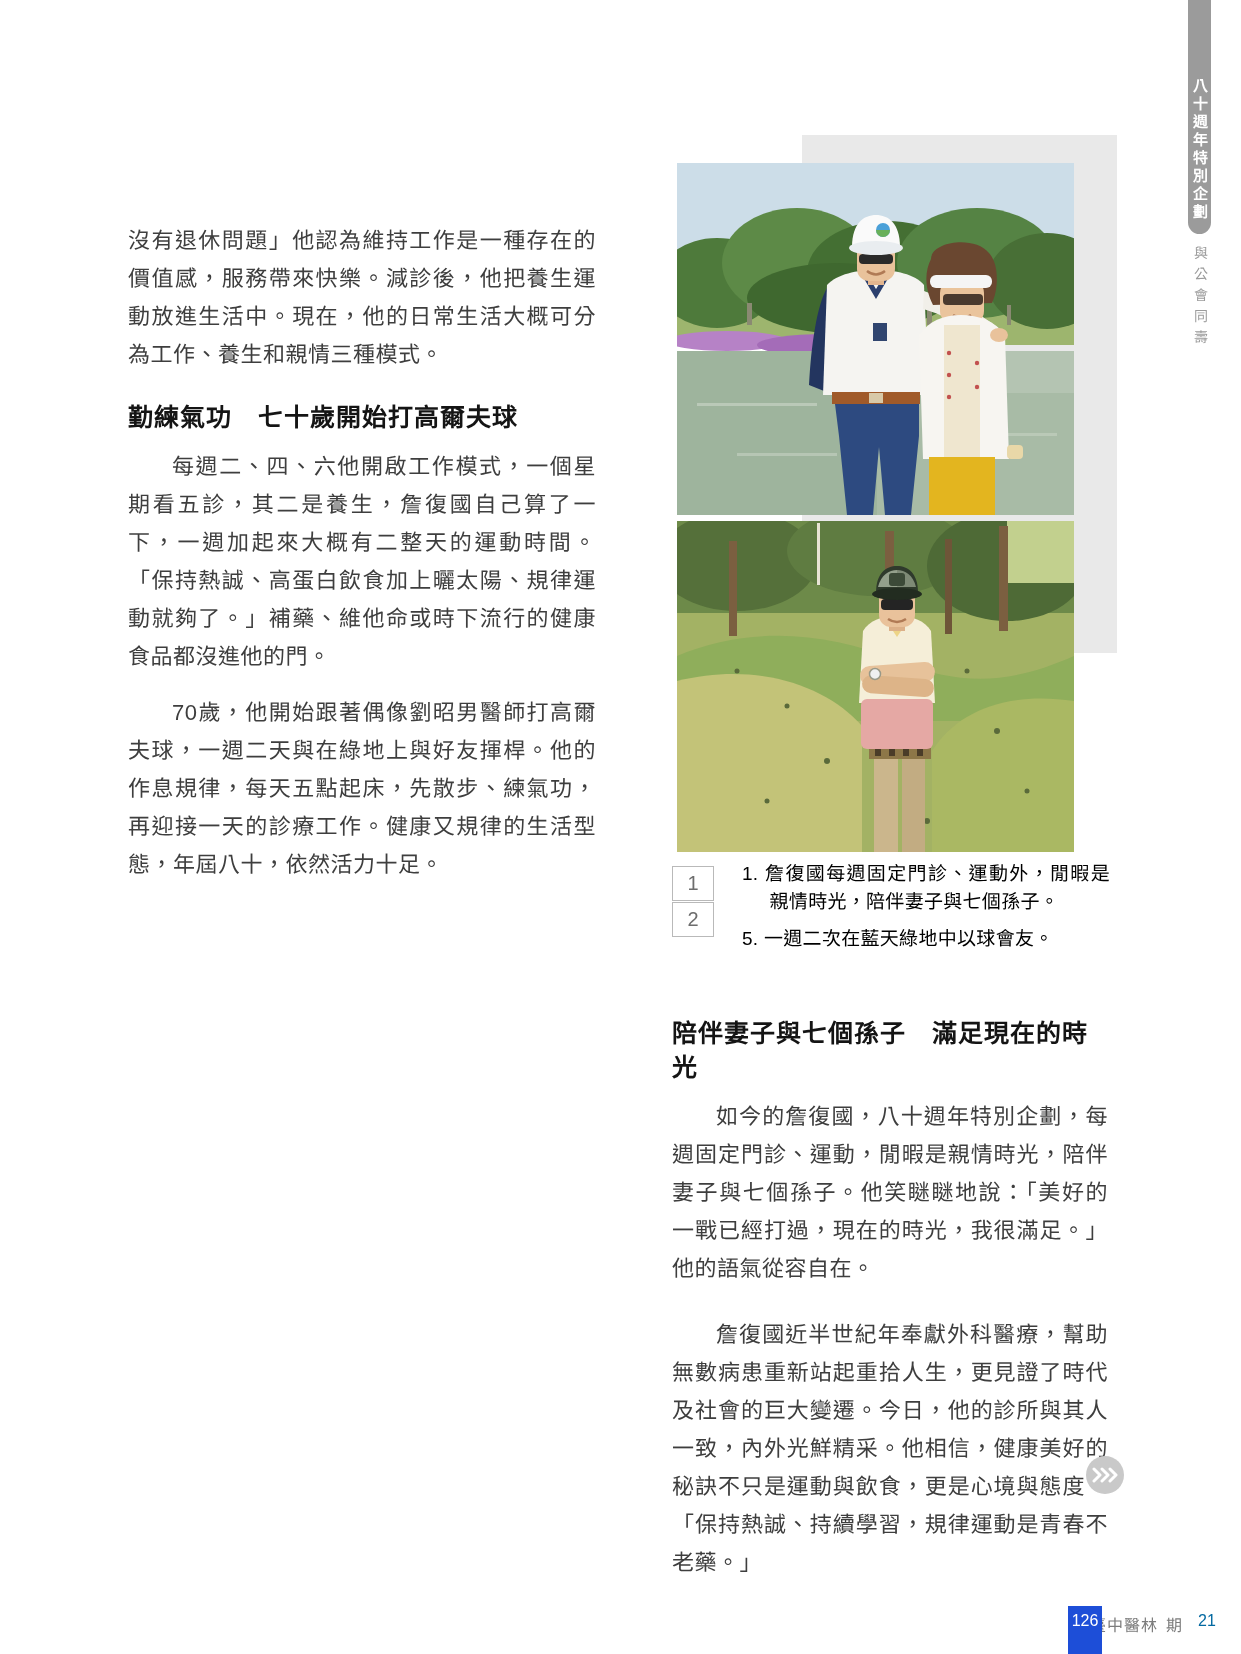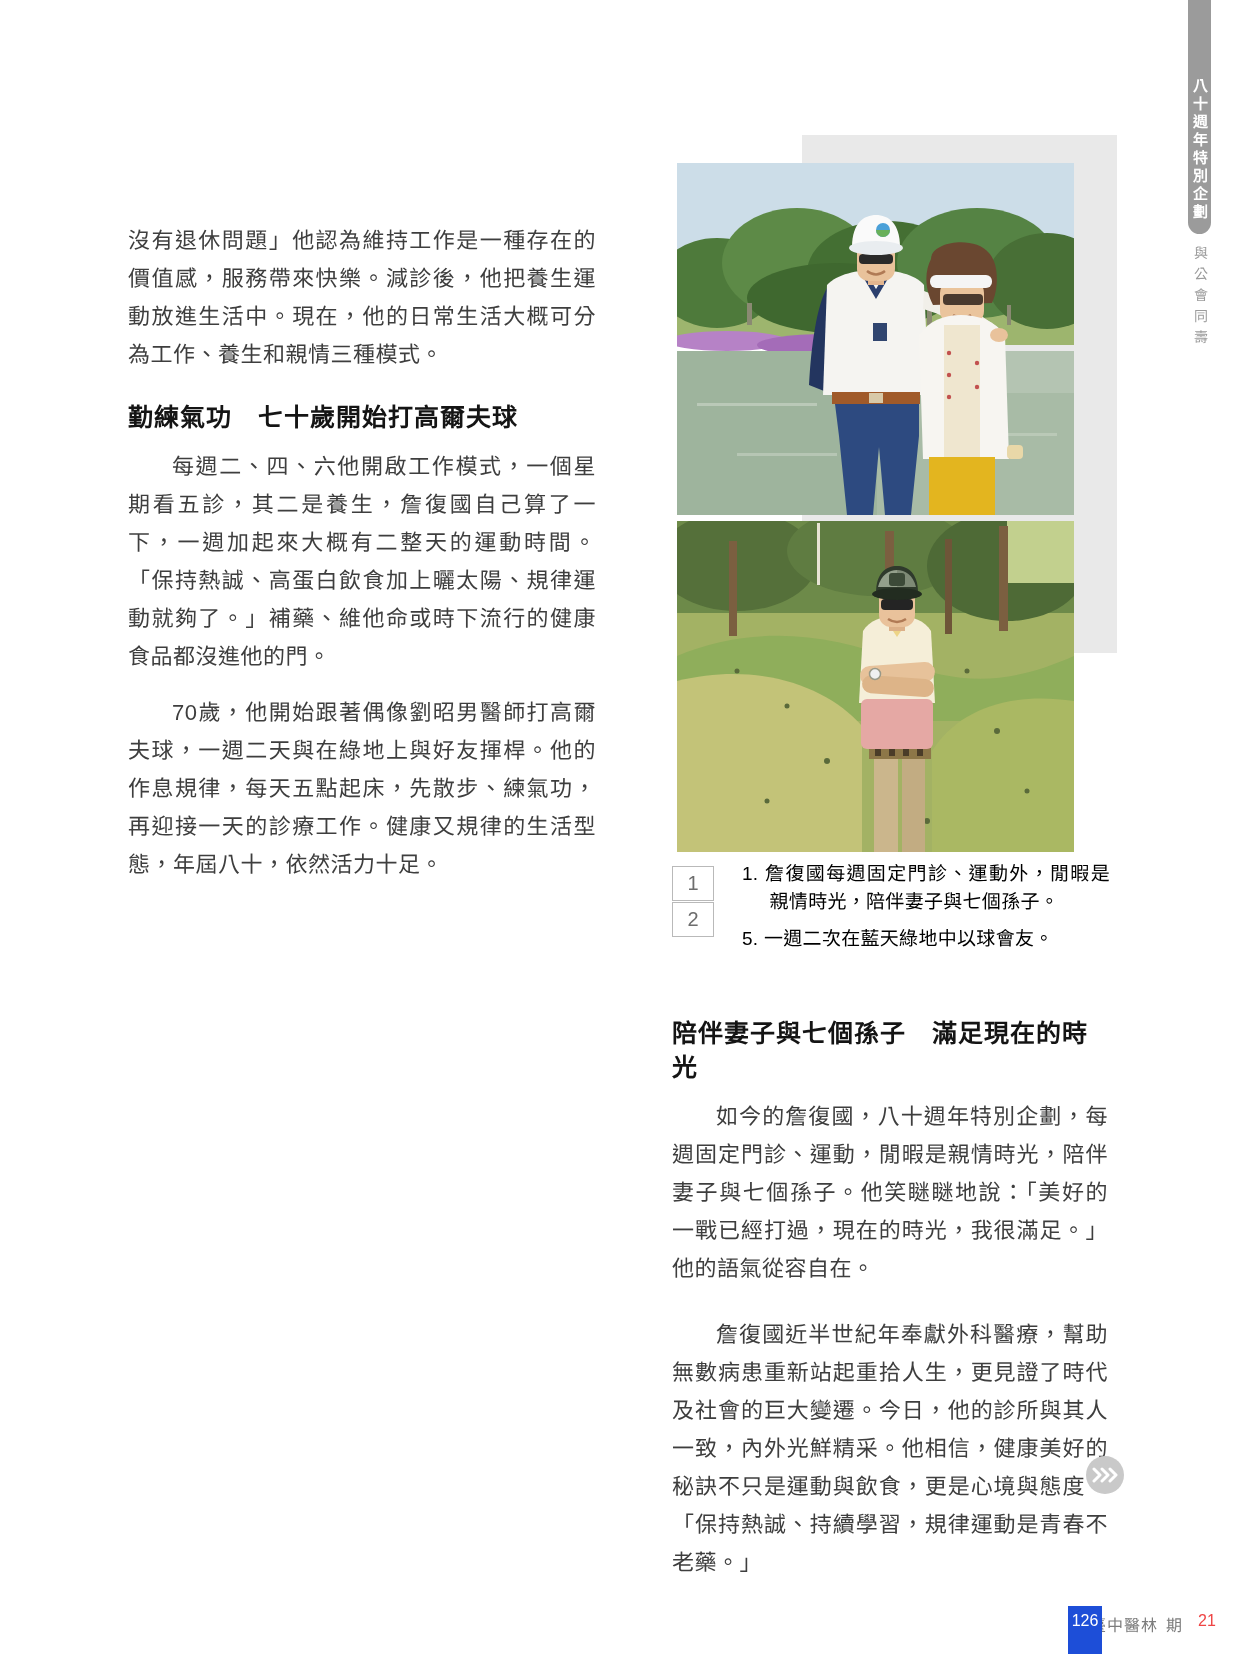--- a/index.html
+++ b/index.html
@@ -75,21 +75,21 @@
   }
 
   
   .f-journal { position:absolute; left:1058px; top:1612px; font-size:16px; color:#7c7c7c; letter-spacing:1px;margin-left:32px; }
   .f-issuebox {
     position:absolute; left:1068px; top:1606px; width:34px; height:48px;
     background:#1d4ed8; color:#ffffff; font-size:16px;
     display:flex; justify-content:center; padding-top:6px; box-sizing:border-box;
   }
   .f-unit { position:absolute; left:1166px; top:1612px; font-size:16px; color:#7c7c7c; }
-  .f-page { position:absolute; left:1198px; top:1612px; font-size:16px; color:#ef4444; }
+  .f-page { position:absolute; left:1198px; top:1612px; font-size:16px; color:#0369a1; }
 </style>
 </head>
 <body>
 
 <div class="page">
 
   <div class="side-tab">
     <span class="vtxt">八十週年特別企劃</span>
   </div>
   <div class="side-sub">與公會同壽</div>

